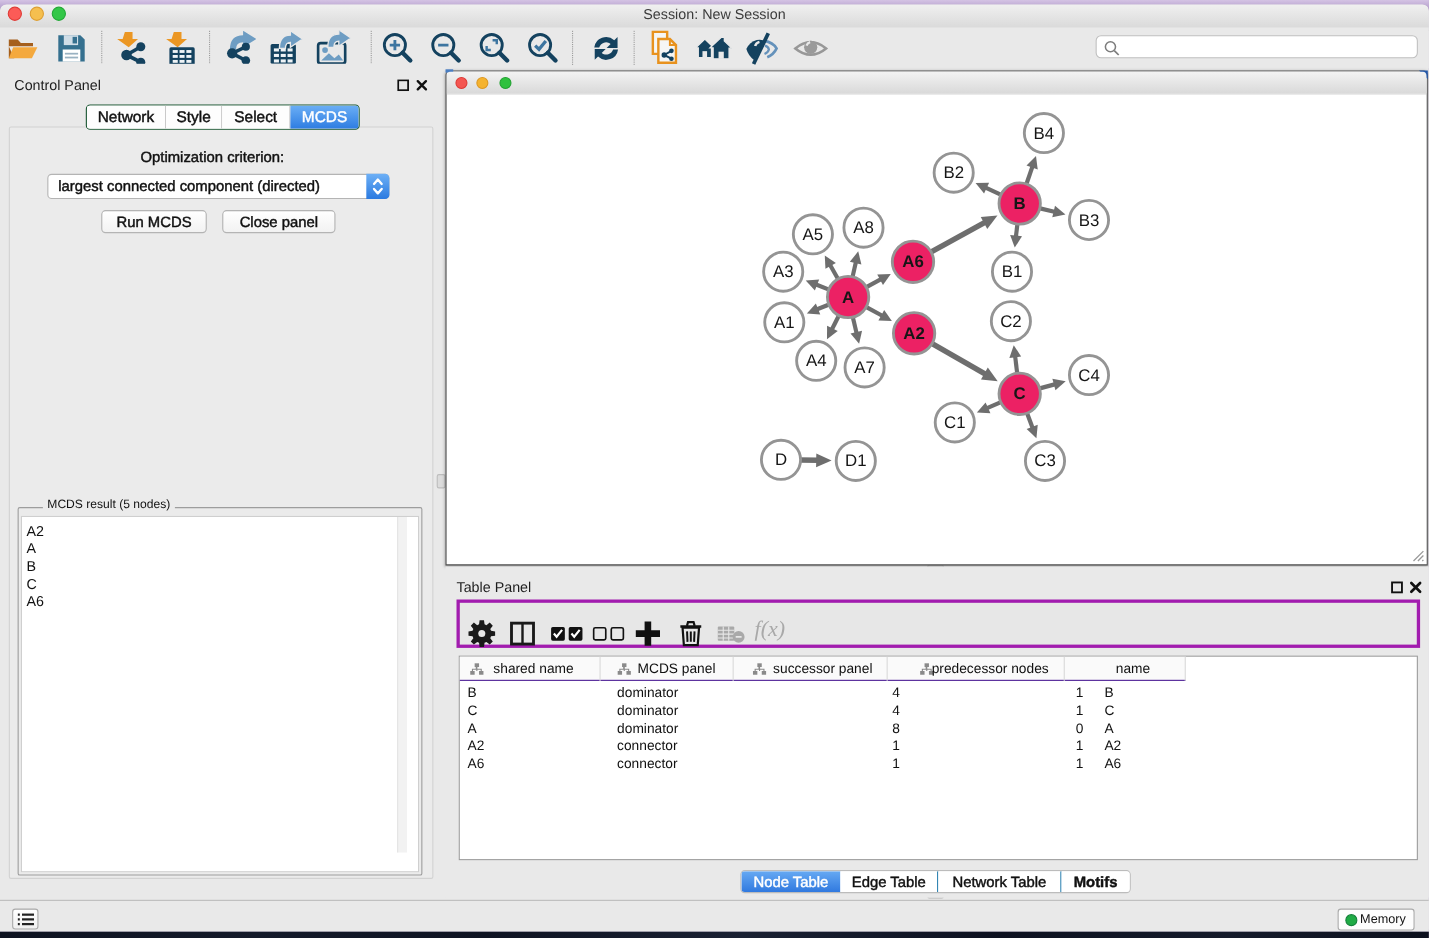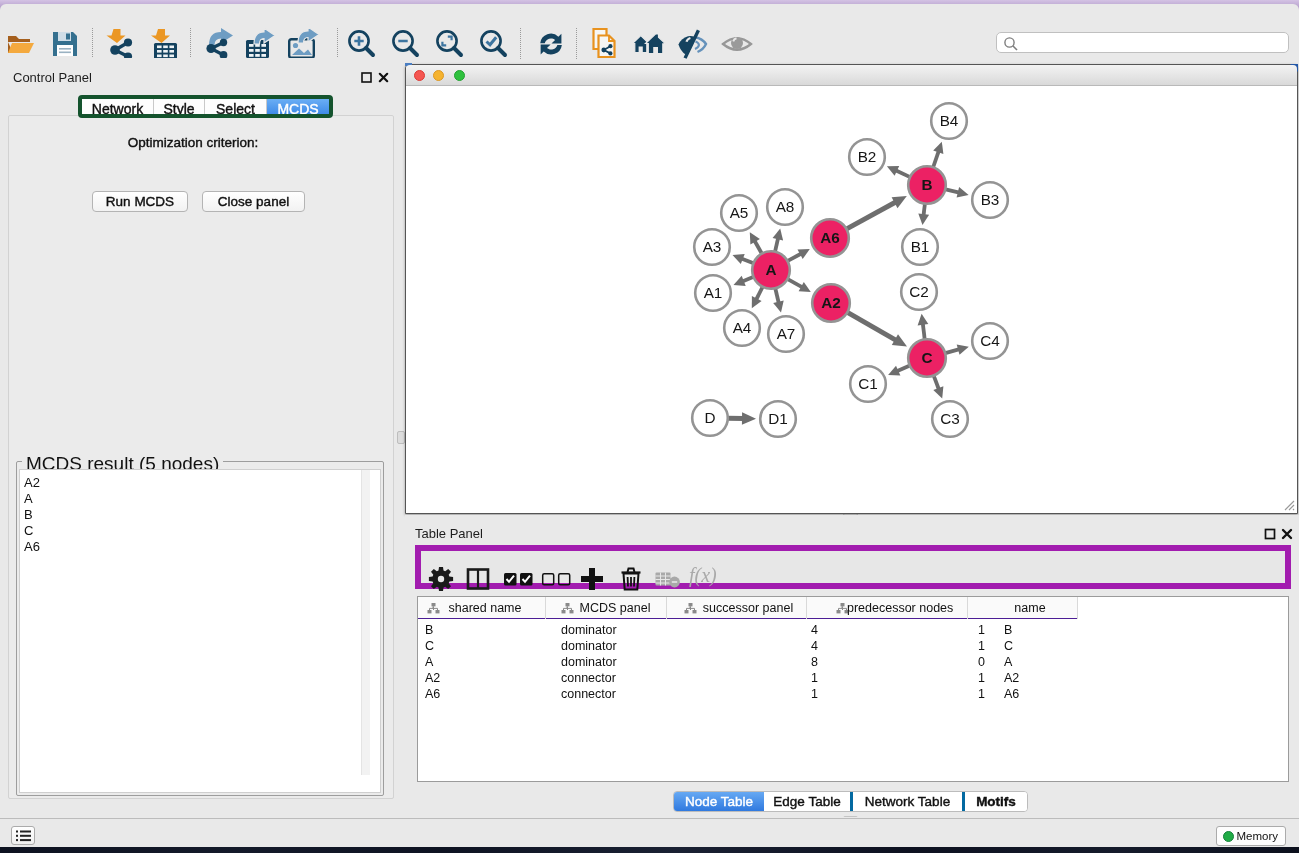--- a/index.html
+++ b/index.html
@@ -22,90 +22,96 @@
   .tsep { position:absolute; top:3px; height:31px; width:0;
      border-left:1px dotted #9a9a9a; }
   #searchbox { position:absolute; left:996px; top:7px; width:293px; height:21px;
      background:#fff; border:1px solid #c0c0c0; border-radius:5px; }
   
   #cpanel { left:0; top:54px; width:404px; height:758px; background:#e9e9e9; }
   #cp-title { position:absolute; left:13px; top:12px; font-size:13px; color:#1d1d1d; }
   #cp-inner { position:absolute; left:8px; top:57px; width:386px; height:684px;
      background:#ebebeb; border:1px solid #d2d2d2; border-radius:2px; }
   #cp-tabs { position:absolute; left:78px; top:37px; height:23px; display:flex;
-     border:4px solid #14532d; border-radius:4px; background:#fdfdfd; overflow:hidden; z-index:3; }
+     border:1px solid #14532d; border-radius:4px; background:#fdfdfd; overflow:hidden; z-index:3; }
   .cptab { height:21px; line-height:21px; font-size:14px; color:#111; -webkit-text-stroke:0.4px; text-align:center;
      border-right:1px solid #c9c9c9; background:#fdfdfd; }
   .cptab:last-child { border-right:none; }
   .cptab.sel { background:linear-gradient(#6aaef5,#2e7de2); color:#fff; border-right:none; }
   #opt-label { position:absolute; left:0px; top:77px; width:386px; text-align:center;
      font-size:13.5px; color:#111; -webkit-text-stroke:0.4px; }
   #combo { position:absolute; left:43px; top:100px; width:311px; height:23px; background:#fff;
      border:1px solid #b4b4b4; border-radius:4px; font-size:13.5px; color:#111; -webkit-text-stroke:0.4px;
      line-height:21px; padding-left:9px; }
   #combo .step { position:absolute; right:-1px; top:-1px; width:21px; height:23px;
      border-radius:0 4px 4px 0; background:linear-gradient(#6db0f6,#2b7ae0); }
   .btn { position:absolute; height:21px; background:linear-gradient(#ffffff,#f2f2f2);
      border:1px solid #b4b4b4; border-radius:4px;
      font-size:13.5px; color:#111; text-align:center; line-height:19px; -webkit-text-stroke:0.4px; }
   #groupbox { position:absolute; left:16px; top:403px; width:368px; height:335px;
      border:1px solid #9d9d9d; border-radius:2px; }
-  #groupbox .glabel { position:absolute; left:5px; top:-9px; background:#ebebeb;
-     padding:0 4px; font-size:19px; color:#111; }
+  #groupbox .glabel { position:absolute; left:22px; top:-9px; background:#ebebeb;
+     padding:0 4px; font-size:11px; color:#111; }
   #mlist { position:absolute; left:2px; top:7px; width:362px; height:324px; background:#fff;
      border:1px solid #cfcfcf; font-size:13px; color:#111; padding-top:5px; }
   #mlist .item { padding-left:4px; height:16px; line-height:16px; }
   #mlist .sb { position:absolute; right:10px; top:0; width:9px; height:305px; background:#f2f2f2; border-left:1px solid #e4e4e4;}
   
   #netwin { left:405px; top:60px; width:893px; height:450px;
      background:#fff; border:1px solid #555; border-radius:4px 4px 0 0;
      box-shadow:0 1px 3px rgba(0,0,0,0.35); }
   #nw-title { position:absolute; left:0; top:0; width:891px; height:21px;
      background:linear-gradient(#f3f3f3,#d9d9d9); border-radius:4px 4px 0 0;
      border-bottom:1px solid #b9b9b9; }
   #nw-title .t { position:absolute; width:11px; height:11px; border-radius:50%; top:4.5px; }
   #nw-text { position:absolute; left:0; top:4px; width:891px; text-align:center;
      font-size:12.5px; color:#3a3a3a; }
   
   #tpanel { left:405px; top:511px; width:894px; height:301px; background:#e9e9e9; }
   #tp-title { position:absolute; left:10px; top:11px; font-size:13px; color:#1d1d1d; }
   #tp-toolbar { position:absolute; left:10px; top:30px; width:876px; height:44px;
-     background:#e7e7e7; border:6px solid #a21caf; }
+     background:#e7e7e7; border:3px solid #a21caf; }
   #ttable { position:absolute; left:12px; top:81px; width:872px; height:186px;
      background:#fff; border:1px solid #9b9b9b; font-size:12.5px; color:#111; }
   #thead { position:absolute; left:0; top:0; width:660px; height:22px;
      background:#fafafa; border-bottom:1px solid #4c1d95; }
   #thead .col { position:absolute; top:0; height:22px; border-right:1px solid #d9d9d9;
      text-align:center; line-height:22px; font-size:12.5px; color:#111; }
   .trow { position:absolute; left:0; width:660px; height:16px; line-height:16px; }
   .trow span { position:absolute; }
   #btabs { position:absolute; left:268px; top:276px; height:21px; display:flex;
      border:1px solid #bcbcbc; border-radius:4px; background:#fff; overflow:hidden; }
   .btab { height:19px; line-height:19px; font-size:13.5px; color:#111; text-align:center; -webkit-text-stroke:0.4px;
-     border-right:3px solid #0369a1; background:#fff; }
+     border-right:1px solid #0369a1; background:#fff; }
   .btab:last-child { border-right:none;font-weight:bold; }
   .btab.sel { background:linear-gradient(#66a9f3,#3079df); color:#fff; border-right:none;text-align:center; }
   
   #statusbar { left:0; top:814px; width:1299px; height:27px; background:#e9e9e9;
      border-top:1px solid #bcbcbc; }
   #sb-listbtn { position:absolute; left:11px; top:7px; width:24px; height:19px;
      background:linear-gradient(#fff,#f0f0f0); border:1px solid #ababab; border-radius:3px; }
   #sb-mem { position:absolute; right:13px; top:7px; width:70px; height:20px;
      background:#fdfdfd; border:1px solid #ababab; border-radius:3px;
      font-size:11.5px; color:#111; line-height:18px; text-align:right; padding-right:7px; }
   #sb-mem .dot { position:absolute; left:6px; top:4px; width:11px; height:11px;
      border-radius:50%; background:#1fab45; border:1px solid #14813a; }
   #desktop-bot { left:0; top:847px; width:1299px; height:6px;
      background:linear-gradient(90deg,#0d1220 0%,#141a2a 18%,#0e1322 34%,#1a2133 52%,#0d1120 70%,#151b2b 86%,#0c101d 100%); }
   svg text { font-family:"Liberation Sans", sans-serif; }
 </style>
 </head>
 <body>
 <div class="abs" id="desktop-top"></div>
 <div class="abs" id="appwin">
+  <div class="abs" id="titlebar">
+    <div class="tl t1"></div>
+      <div class="tl t2"></div>
+      <div class="tl t3"></div>
+    <div class="abs" id="titletext">Session: New Session</div>
+  </div>
   <div class="abs" id="toolbar">
     <div class="tsep" style="left:92px"></div>
     <div class="tsep" style="left:190px"></div>
     <div class="tsep" style="left:337px"></div>
     <div class="tsep" style="left:520px"></div>
     <div class="tsep" style="left:576px"></div>
 
     <svg class="abs" style="left:5px;top:3px" width="32" height="32" viewBox="0 0 32 32">
       <path d="M3 8 h8 l3 3 h11 v3 H3 z" fill="#a55f1d"></path>
       <path d="M3 14 v11 h5 z" fill="#a55f1d"></path>
@@ -260,20 +266,28 @@
       <path d="M1.8 1.8 L9.2 9.2 M9.2 1.8 L1.8 9.2" stroke="#111" stroke-width="2.2" stroke-linecap="round"></path>
     </svg>
     <div id="cp-inner"></div>
     <div id="cp-tabs">
       <div class="cptab" style="width:72px">Network</div>
       <div class="cptab" style="width:51px">Style</div>
       <div class="cptab" style="width:62px">Select</div>
       <div class="cptab sel" style="width:62px">MCDS</div>
     </div>
     <div class="abs" id="opt-label">Optimization criterion:</div>
+    <div class="abs" id="combo">largest connected component (directed)
+      <div class="step">
+        <svg class="abs" style="left:4px;top:3px" width="13" height="17" viewBox="0 0 13 17">
+          <path d="M3 6.2 L6.5 2.2 L10 6.2" fill="none" stroke="#fff" stroke-width="2.1" stroke-linecap="round" stroke-linejoin="round"></path>
+          <path d="M3 10.8 L6.5 14.8 L10 10.8" fill="none" stroke="#fff" stroke-width="2.1" stroke-linecap="round" stroke-linejoin="round"></path>
+        </svg>
+      </div>
+    </div>
     <div class="btn" style="left:92px;top:133px;width:96px">Run MCDS</div>
     <div class="btn" style="left:202px;top:133px;width:103px">Close panel</div>
     <div id="groupbox">
       <div class="glabel">MCDS result (5 nodes)</div>
       <div id="mlist">
         <div class="item">A2</div>
         <div class="item">A</div>
         <div class="item">B</div>
         <div class="item">C</div>
         <div class="item">A6</div>

